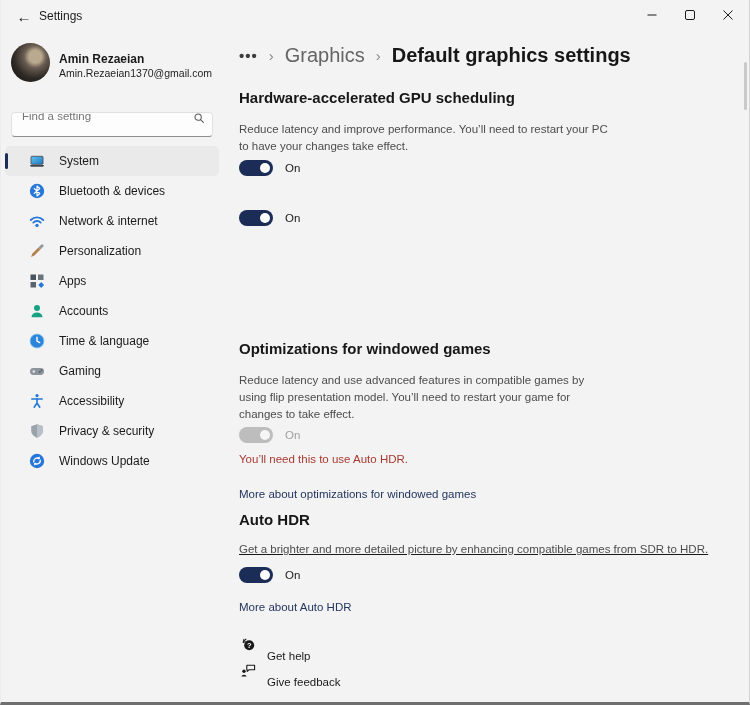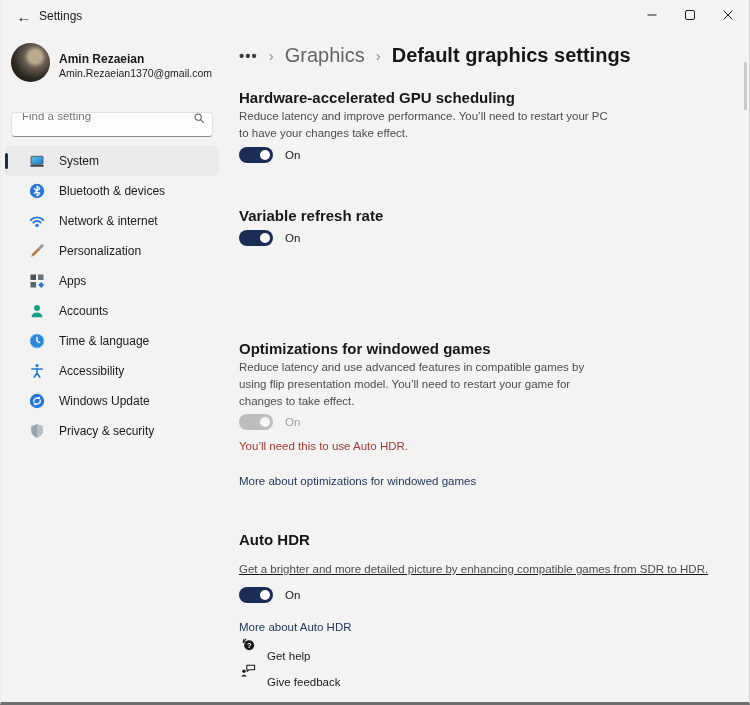--- a/index.html
+++ b/index.html
@@ -40,21 +40,21 @@
   .nav-icon svg { width:16px; height:16px; display:block; }
   .nav-label { font-size:12px; color:#1a1a1a; }
   
   .breadcrumb { position:absolute; left:238px; top:40px; height:30px; display:flex; align-items:center; }
   .crumb-ellipsis { font-size:15px; font-weight:700; color:#3c3c3c; letter-spacing:1px; cursor:pointer; }
   .crumb-sep { font-size:15px; color:#8a8a8a; margin:0 11px; }
   .crumb-parent { font-size:20px; color:#656565; cursor:pointer; }
   .crumb-current { font-size:20px; font-weight:700; color:#171717; }
   .section { position:absolute; left:238px; }
   .sec-title { font-size:15px; font-weight:700; color:#171717; line-height:20px; }
-  .sec-desc { }
+  .sec-desc { margin-top:13px; }
   .desc-line { font-size:11.5px; color:#4d4d4d; line-height:17px; white-space:nowrap; }
   .toggle-row { display:flex; align-items:center; margin-top:4px; height:18px; }
   .toggle { position:relative; width:34px; height:16px; border-radius:9px; background:#1b2d56; cursor:pointer; }
   .toggle .knob { position:absolute; top:3px; right:3px; width:10px; height:10px; border-radius:50%; background:#fff; }
   .toggle.disabled { background:#bdbdbd; cursor:default; }
   .toggle.disabled .knob { background:#f6f6f6; }
   .toggle-label { margin-left:12px; font-size:11.5px; color:#1a1a1a; }
   .toggle-label.disabled { color:#a0a0a0; }
   .warning-text { font-size:11.5px; color:#a83a32; line-height:16px; }
   .link { font-size:11.5px; color:#24365f; cursor:pointer; line-height:16px; white-space:nowrap; }
@@ -188,48 +188,60 @@
             <circle cx="8" cy="8" r="6.9" fill="none" stroke="#7fc0ee" stroke-width="0.9"></circle>
             <path d="M8 4.2 V8 L10.7 9.6" fill="none" stroke="#fff" stroke-width="1.4" stroke-linecap="round"></path>
           </svg>
       </span>
       <span class="nav-label">Time &amp; language</span>
     </div>
     <div class="nav-item">
 
       <span class="nav-icon">
         <svg viewBox="0 0 16 16">
+            <rect x="1" y="5" width="14" height="7" rx="3.4" fill="#8c949c"></rect>
+            <circle cx="4.8" cy="8.5" r="1.2" fill="#e8eaec"></circle>
+            <circle cx="10.8" cy="9" r="1" fill="#5a6167"></circle>
+            <circle cx="12.6" cy="7.2" r="1" fill="#5a6167"></circle>
+          </svg>
+      </span>
+      <span class="nav-label">Gaming</span>
+    </div>
+    <div class="nav-item">
+
+      <span class="nav-icon">
+        <svg viewBox="0 0 16 16">
             <circle cx="8" cy="2.6" r="1.6" fill="#2677d9"></circle>
             <path d="M2.8 6 H13.2 M8 5.6 V10 M8 10 L5.2 14.2 M8 10 L10.8 14.2" fill="none" stroke="#2677d9" stroke-width="1.6" stroke-linecap="round"></path>
           </svg>
       </span>
       <span class="nav-label">Accessibility</span>
+    </div>
+    <div class="nav-item">
+
+      <span class="nav-icon">
+        <svg viewBox="0 0 16 16">
+            <path d="M8 1.3 L13.8 3.2 V7.6 C13.8 11.3 11.3 13.6 8 14.8 C4.7 13.6 2.2 11.3 2.2 7.6 V3.2 Z" fill="#9aa2aa"></path>
+            <path d="M8 1.3 L13.8 3.2 V7.6 C13.8 11.3 11.3 13.6 8 14.8 Z" fill="#b8bfc6"></path>
+          </svg>
+      </span>
+      <span class="nav-label">Privacy &amp; security</span>
     </div>
     <div class="nav-item">
 
       <span class="nav-icon">
         <svg viewBox="0 0 16 16">
             <circle cx="8" cy="8" r="7.2" fill="#2677d9"></circle>
             <path d="M4.7 8.8 a3.4 3.4 0 0 1 5.4-3.1" fill="none" stroke="#fff" stroke-width="1.3" stroke-linecap="round"></path>
             <path d="M11.3 7.2 a3.4 3.4 0 0 1 -5.4 3.1" fill="none" stroke="#fff" stroke-width="1.3" stroke-linecap="round"></path>
             <path d="M10.9 3.4 L10.7 6.1 L8.3 5 Z" fill="#fff"></path>
             <path d="M5.1 12.6 L5.3 9.9 L7.7 11 Z" fill="#fff"></path>
           </svg>
       </span>
       <span class="nav-label">Windows Update</span>
-    </div>
-    <div class="nav-item">
-
-      <span class="nav-icon">
-        <svg viewBox="0 0 16 16">
-            <path d="M8 1.3 L13.8 3.2 V7.6 C13.8 11.3 11.3 13.6 8 14.8 C4.7 13.6 2.2 11.3 2.2 7.6 V3.2 Z" fill="#9aa2aa"></path>
-            <path d="M8 1.3 L13.8 3.2 V7.6 C13.8 11.3 11.3 13.6 8 14.8 Z" fill="#b8bfc6"></path>
-          </svg>
-      </span>
-      <span class="nav-label">Privacy &amp; security</span>
     </div>
   </div>
 
   <div class="breadcrumb">
     <span class="crumb-ellipsis">•••</span>
     <span class="crumb-sep">›</span>
     <span class="crumb-parent">Graphics</span>
     <span class="crumb-sep">›</span>
     <span class="crumb-current">Default graphics settings</span>
   </div>
@@ -242,21 +254,20 @@
     </div>
     <div class="toggle-row">
       <div class="toggle">
           <span class="knob"></span>
         </div>
       <span class="toggle-label">On</span>
     </div>
   </div>
 
   <div class="section" style="top:206px;">
-    <div class="sec-title">Variable refresh rate</div>
     <div class="toggle-row" style="margin-top:3px;">
       <div class="toggle">
           <span class="knob"></span>
         </div>
       <span class="toggle-label">On</span>
     </div>
   </div>
 
   <div class="section" style="top:339px;">
     <div class="sec-title">Optimizations for windowed games</div>
@@ -268,21 +279,21 @@
     <div class="toggle-row" style="margin-top:3px;">
       <div class="toggle disabled">
           <span class="knob"></span>
         </div>
       <span class="toggle-label disabled">On</span>
     </div>
     <div class="warning-text" style="margin-top:7px;">You’ll need this to use Auto HDR.</div>
     <div class="link" style="margin-top:19px;">More about optimizations for windowed games</div>
   </div>
 
-  <div class="section" style="top:530px;">
+  <div class="section" style="top:510px;">
     <div class="sec-title">Auto HDR</div>
     <div class="sec-desc" style="margin-top:11px;text-decoration:underline;">
       <div class="desc-line">Get a brighter and more detailed picture by enhancing compatible games from SDR to HDR.</div>
     </div>
     <div class="toggle-row" style="margin-top:8px;">
       <div class="toggle">
           <span class="knob"></span>
         </div>
       <span class="toggle-label">On</span>
     </div>

